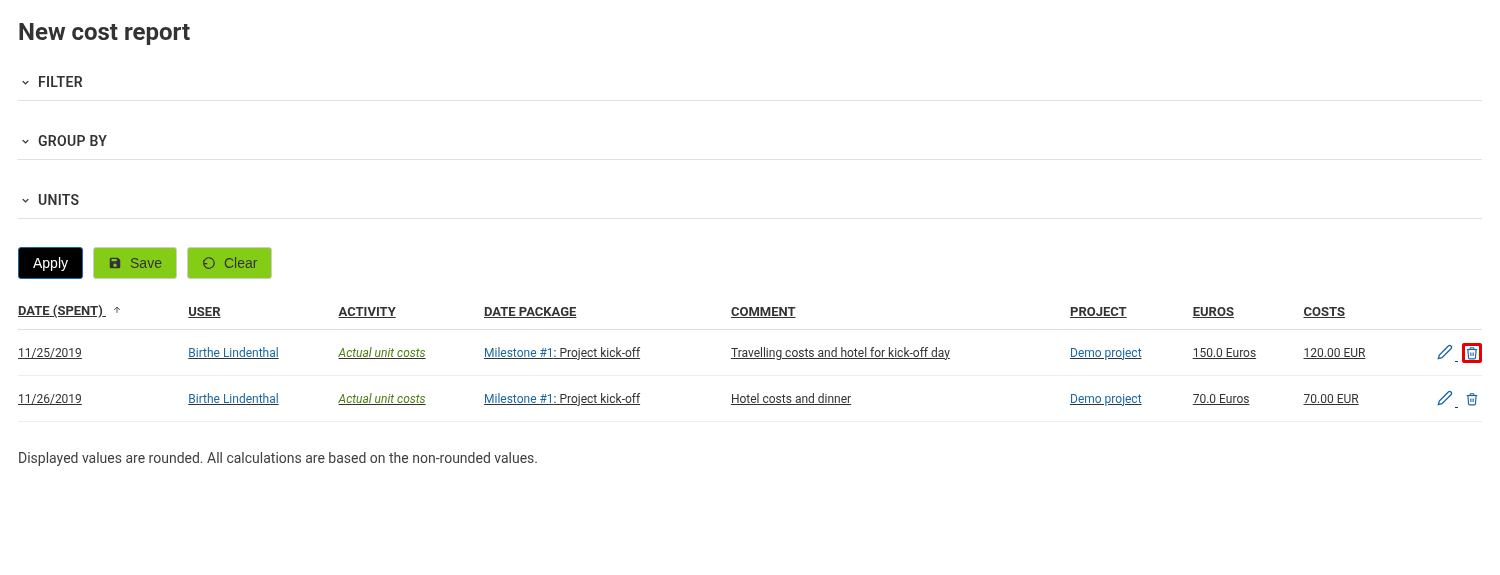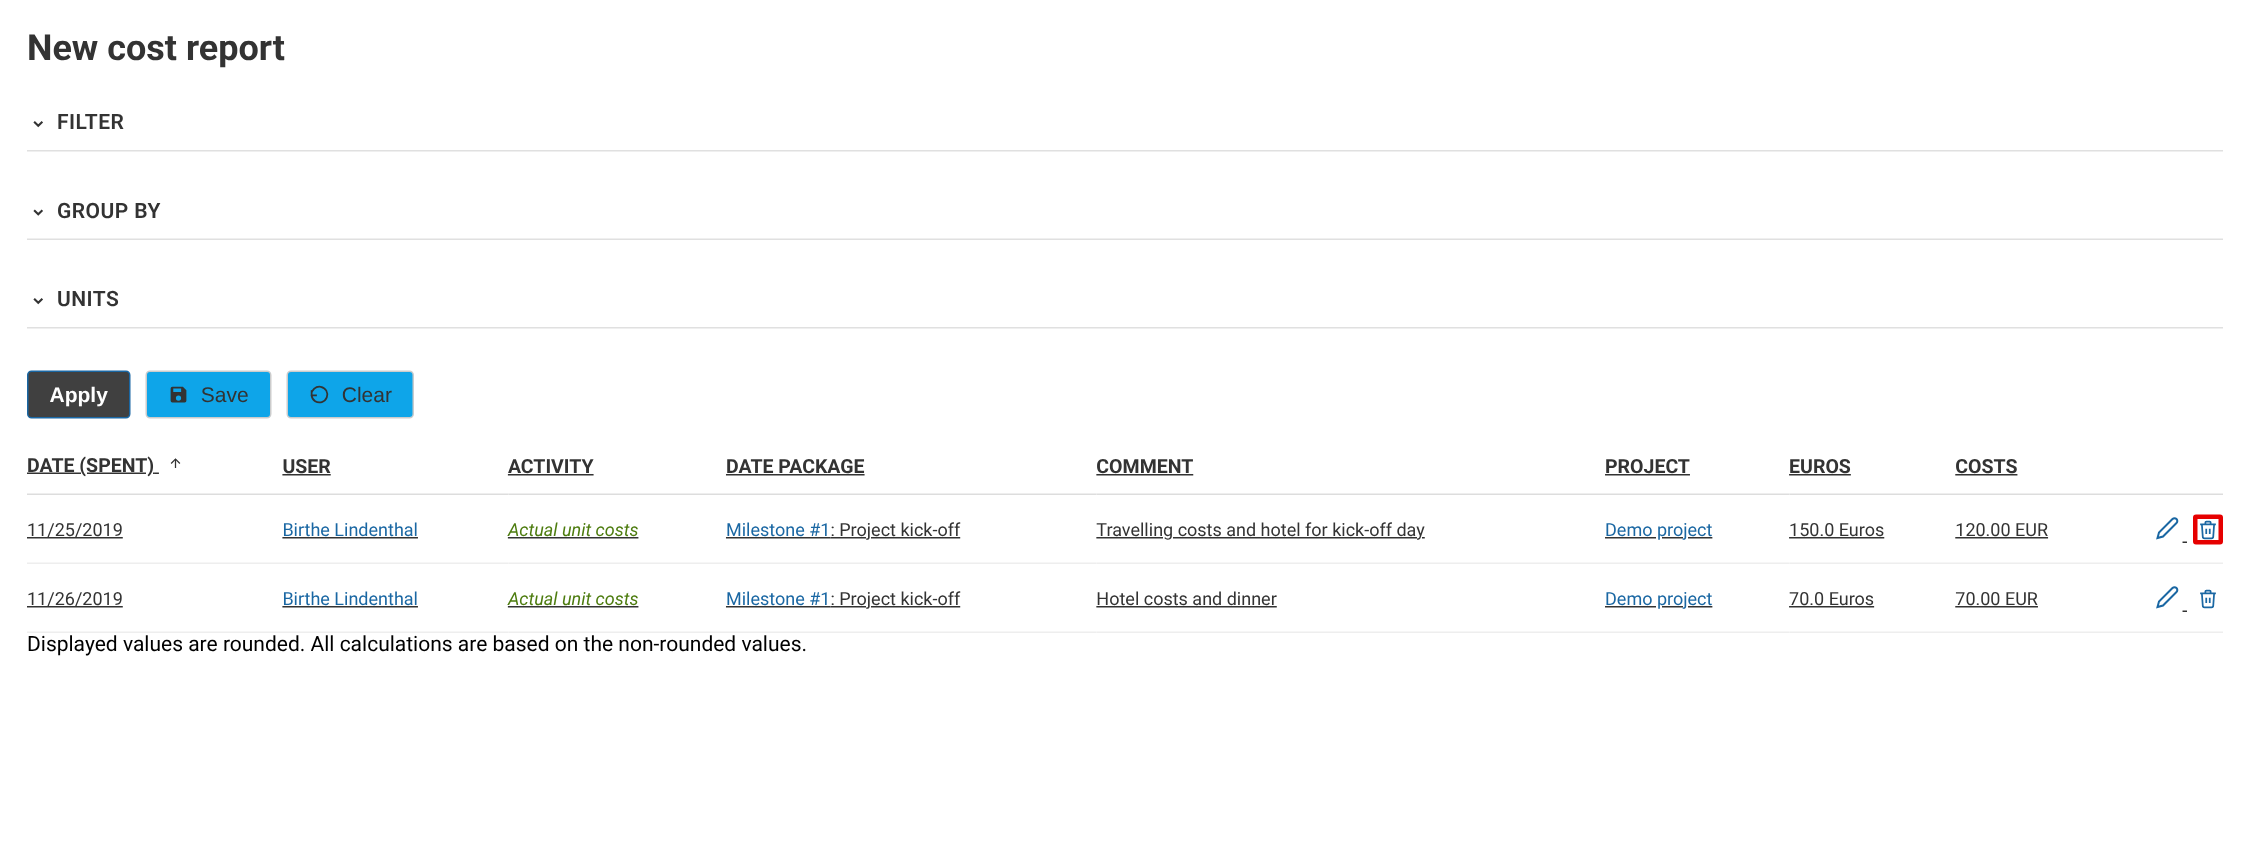--- a/index.html
+++ b/index.html
@@ -51,28 +51,28 @@
     }
     .btn {
       display: inline-flex;
       align-items: center;
       gap: 8px;
       padding: 7px 14px;
       font-size: 14px;
       border-radius: 3px;
       cursor: pointer;
       border: 1px solid #ccc;
-      background: #0ea5e9;
+      background: #84cc16;
       color: #333;
     }
     .btn-primary {
-      background: #404040;
+      background: #000000;
       border-color: #1a67a3;
       color: #fff;
-      font-weight: 700;
+      font-weight: 400;
     }
     .btn .icon {
       width: 14px;
       height: 14px;
       display: flex;
       align-items: center;
       justify-content: center;
     }
     table.cost-table {
       width: 100%;
@@ -128,22 +128,23 @@
     .highlight-red {
       border: 3px solid #e60000;
       border-radius: 2px;
     }
     .totals-row td {
       background: #f5f5f5;
       font-weight: 700;
       border-bottom: none;
     }
     .footer-note {
-      font-size: 14px;
-      color: #000000;
+      margin-top: 28px;
+      font-size: 14px;
+      color: #404040;
     }
     .sort-arrow {
       display: inline-block;
       margin-left: 6px;
       vertical-align: middle;
     }
   </style>
 </head>
 <body>
 

